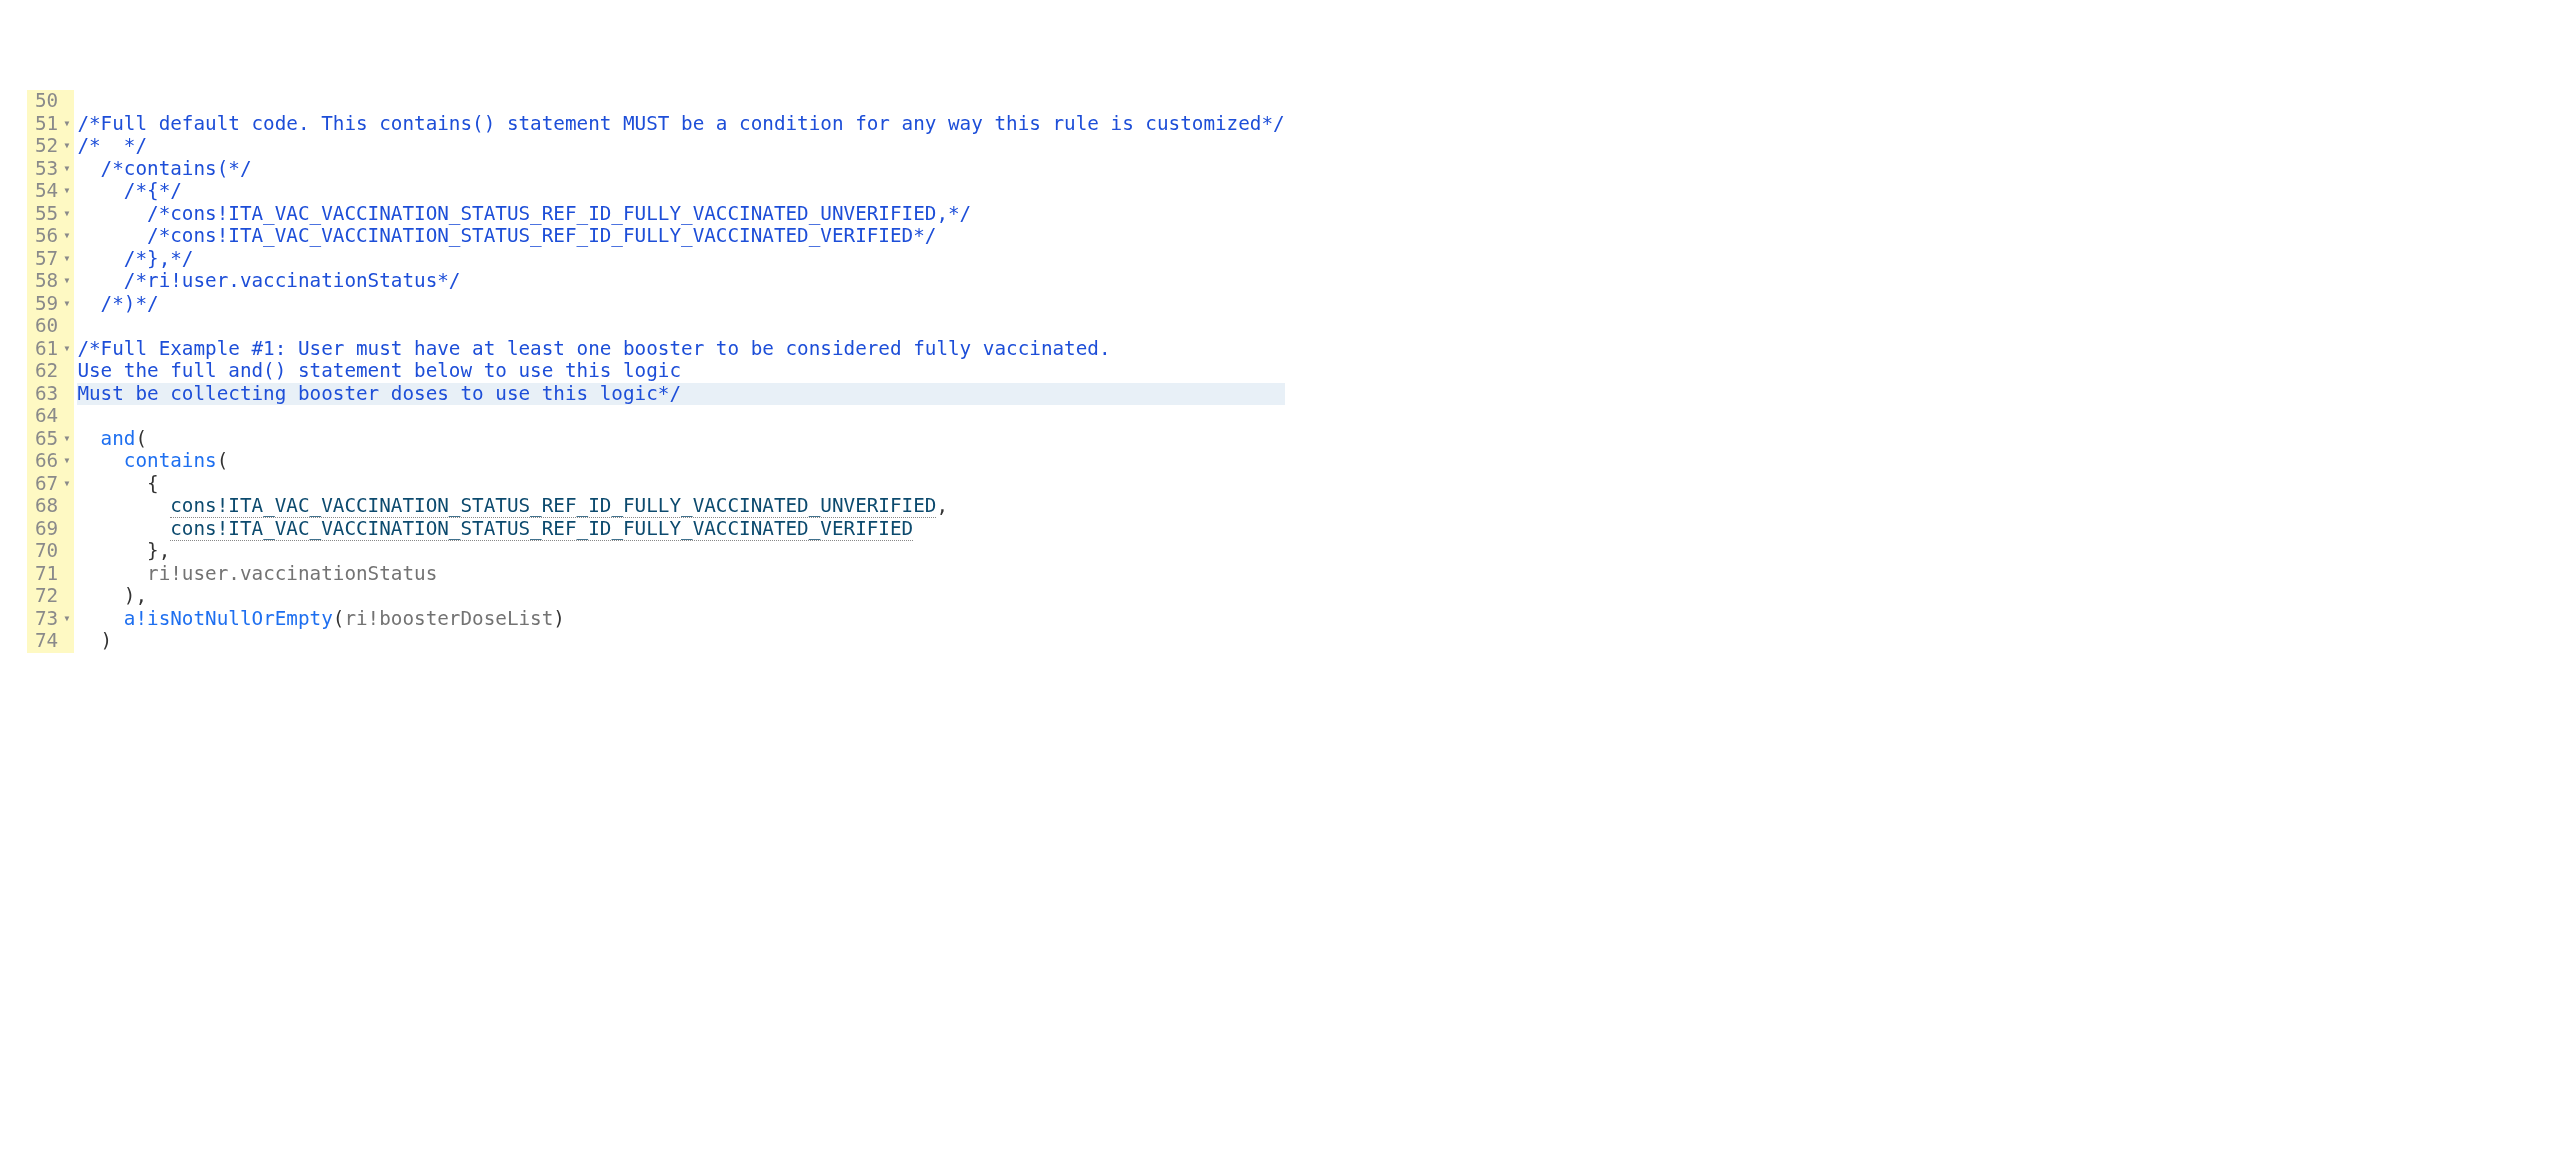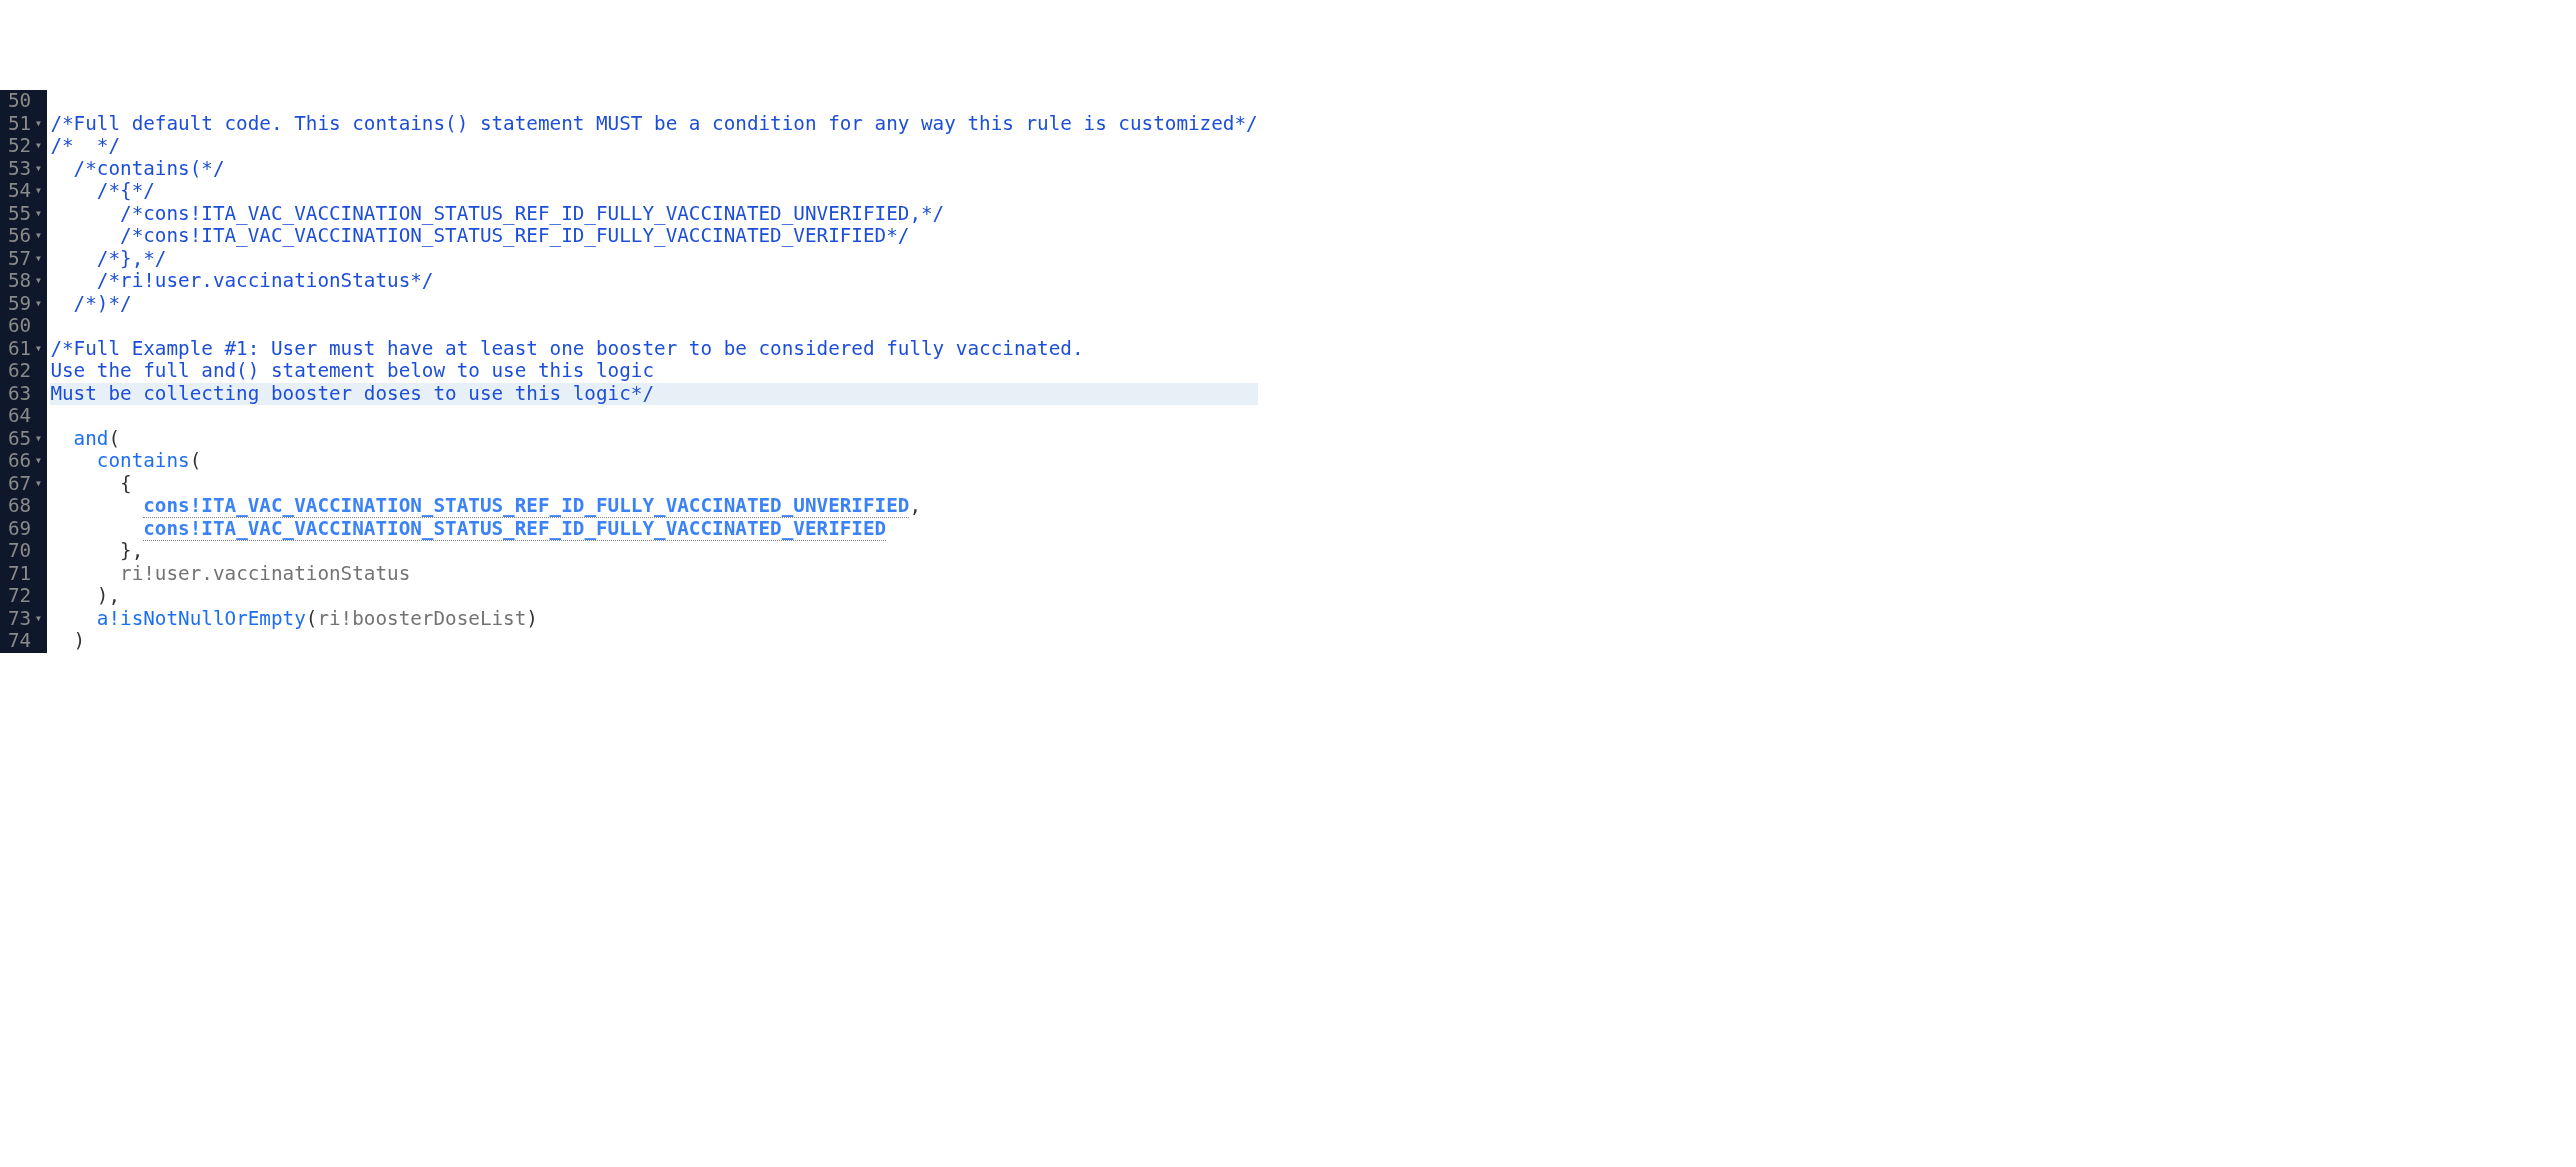--- a/index.html
+++ b/index.html
@@ -9,26 +9,27 @@
     font-size: 19.3px;
     line-height: 22.5px;
     background: #ffffff;
     white-space: pre;
     overflow-x: auto;
   }
   .editor {
     display: flex;
   }
   .gutter {
-    background: #0f172a;
+    background: #fef9c3;
     color: #8a8a8a;
-    text-align: center;
+    text-align: right;
     padding: 0 4.8px 0 8px;
     user-select: none;
     flex-shrink: 0;
+    margin-left: 27px;
   }
   .gutter-line {
     display: flex;
     justify-content: flex-end;
     align-items: center;
     height: 22.5px;
   }
   .fold {
     color: #8a8a8a;
     font-size: 8px;
@@ -44,21 +45,21 @@
   }
   .hl {
     background: #e8f0f7;
     display: inline-block;
     width: 100%;
   }
   .c { color: #1d4ed8; }      
   .k { color: #1e6ff0; text-align: right; }      
   .id { color: #737373; }     
   .p { color: #333333; }      
-  .con { color: #3b82f6; border-bottom: 0.8px dotted #888; font-weight: bold; } 
+  .con { color: #0c4a6e; border-bottom: 0.8px dotted #888; } 
   .txt { color: #333333; }
 </style>
 </head>
 <body>
 
 
 
 <div class="editor">
   <div class="gutter"><div class="gutter-line"><span>50</span><span class="fold"></span></div><div class="gutter-line"><span>51</span><span class="fold">▼</span></div><div class="gutter-line"><span>52</span><span class="fold">▼</span></div><div class="gutter-line"><span>53</span><span class="fold">▼</span></div><div class="gutter-line"><span>54</span><span class="fold">▼</span></div><div class="gutter-line"><span>55</span><span class="fold">▼</span></div><div class="gutter-line"><span>56</span><span class="fold">▼</span></div><div class="gutter-line"><span>57</span><span class="fold">▼</span></div><div class="gutter-line"><span>58</span><span class="fold">▼</span></div><div class="gutter-line"><span>59</span><span class="fold">▼</span></div><div class="gutter-line"><span>60</span><span class="fold"></span></div><div class="gutter-line"><span>61</span><span class="fold">▼</span></div><div class="gutter-line"><span>62</span><span class="fold"></span></div><div class="gutter-line"><span>63</span><span class="fold"></span></div><div class="gutter-line"><span>64</span><span class="fold"></span></div><div class="gutter-line"><span>65</span><span class="fold">▼</span></div><div class="gutter-line"><span>66</span><span class="fold">▼</span></div><div class="gutter-line"><span>67</span><span class="fold">▼</span></div><div class="gutter-line"><span>68</span><span class="fold"></span></div><div class="gutter-line"><span>69</span><span class="fold"></span></div><div class="gutter-line"><span>70</span><span class="fold"></span></div><div class="gutter-line"><span>71</span><span class="fold"></span></div><div class="gutter-line"><span>72</span><span class="fold"></span></div><div class="gutter-line"><span>73</span><span class="fold">▼</span></div><div class="gutter-line"><span>74</span><span class="fold"></span></div></div>
   <div class="code"><div class="code-line">&nbsp;</div><div class="code-line"><span class="c">/*Full default code. This contains() statement MUST be a condition for any way this rule is customized*/</span></div><div class="code-line"><span class="c">/*  */</span></div><div class="code-line"><span class="c">  /*contains(*/</span></div><div class="code-line"><span class="c">    /*{*/</span></div><div class="code-line"><span class="c">      /*cons!ITA_VAC_VACCINATION_STATUS_REF_ID_FULLY_VACCINATED_UNVERIFIED,*/</span></div><div class="code-line"><span class="c">      /*cons!ITA_VAC_VACCINATION_STATUS_REF_ID_FULLY_VACCINATED_VERIFIED*/</span></div><div class="code-line"><span class="c">    /*},*/</span></div><div class="code-line"><span class="c">    /*ri!user.vaccinationStatus*/</span></div><div class="code-line"><span class="c">  /*)*/</span></div><div class="code-line">&nbsp;</div><div class="code-line"><span class="c">/*Full Example #1: User must have at least one booster to be considered fully vaccinated.</span></div><div class="code-line"><span class="c">Use the full and() statement below to use this logic</span></div><div class="code-line hl"><span class="c">Must be collecting booster doses to use this logic*/</span></div><div class="code-line">&nbsp;</div><div class="code-line"><span class="txt">  </span><span class="k">and</span><span class="p">(</span></div><div class="code-line"><span class="txt">    </span><span class="k">contains</span><span class="p">(</span></div><div class="code-line"><span class="txt">      </span><span class="p">{</span></div><div class="code-line"><span class="txt">        </span><span class="con">cons!ITA_VAC_VACCINATION_STATUS_REF_ID_FULLY_VACCINATED_UNVERIFIED</span><span class="p">,</span></div><div class="code-line"><span class="txt">        </span><span class="con">cons!ITA_VAC_VACCINATION_STATUS_REF_ID_FULLY_VACCINATED_VERIFIED</span></div><div class="code-line"><span class="txt">      </span><span class="p">},</span></div><div class="code-line"><span class="txt">      </span><span class="id">ri!user.vaccinationStatus</span></div><div class="code-line"><span class="txt">    </span><span class="p">),</span></div><div class="code-line"><span class="txt">    </span><span class="k">a!isNotNullOrEmpty</span><span class="p">(</span><span class="id">ri!boosterDoseList</span><span class="p">)</span></div><div class="code-line"><span class="txt">  </span><span class="p">)</span></div></div>

